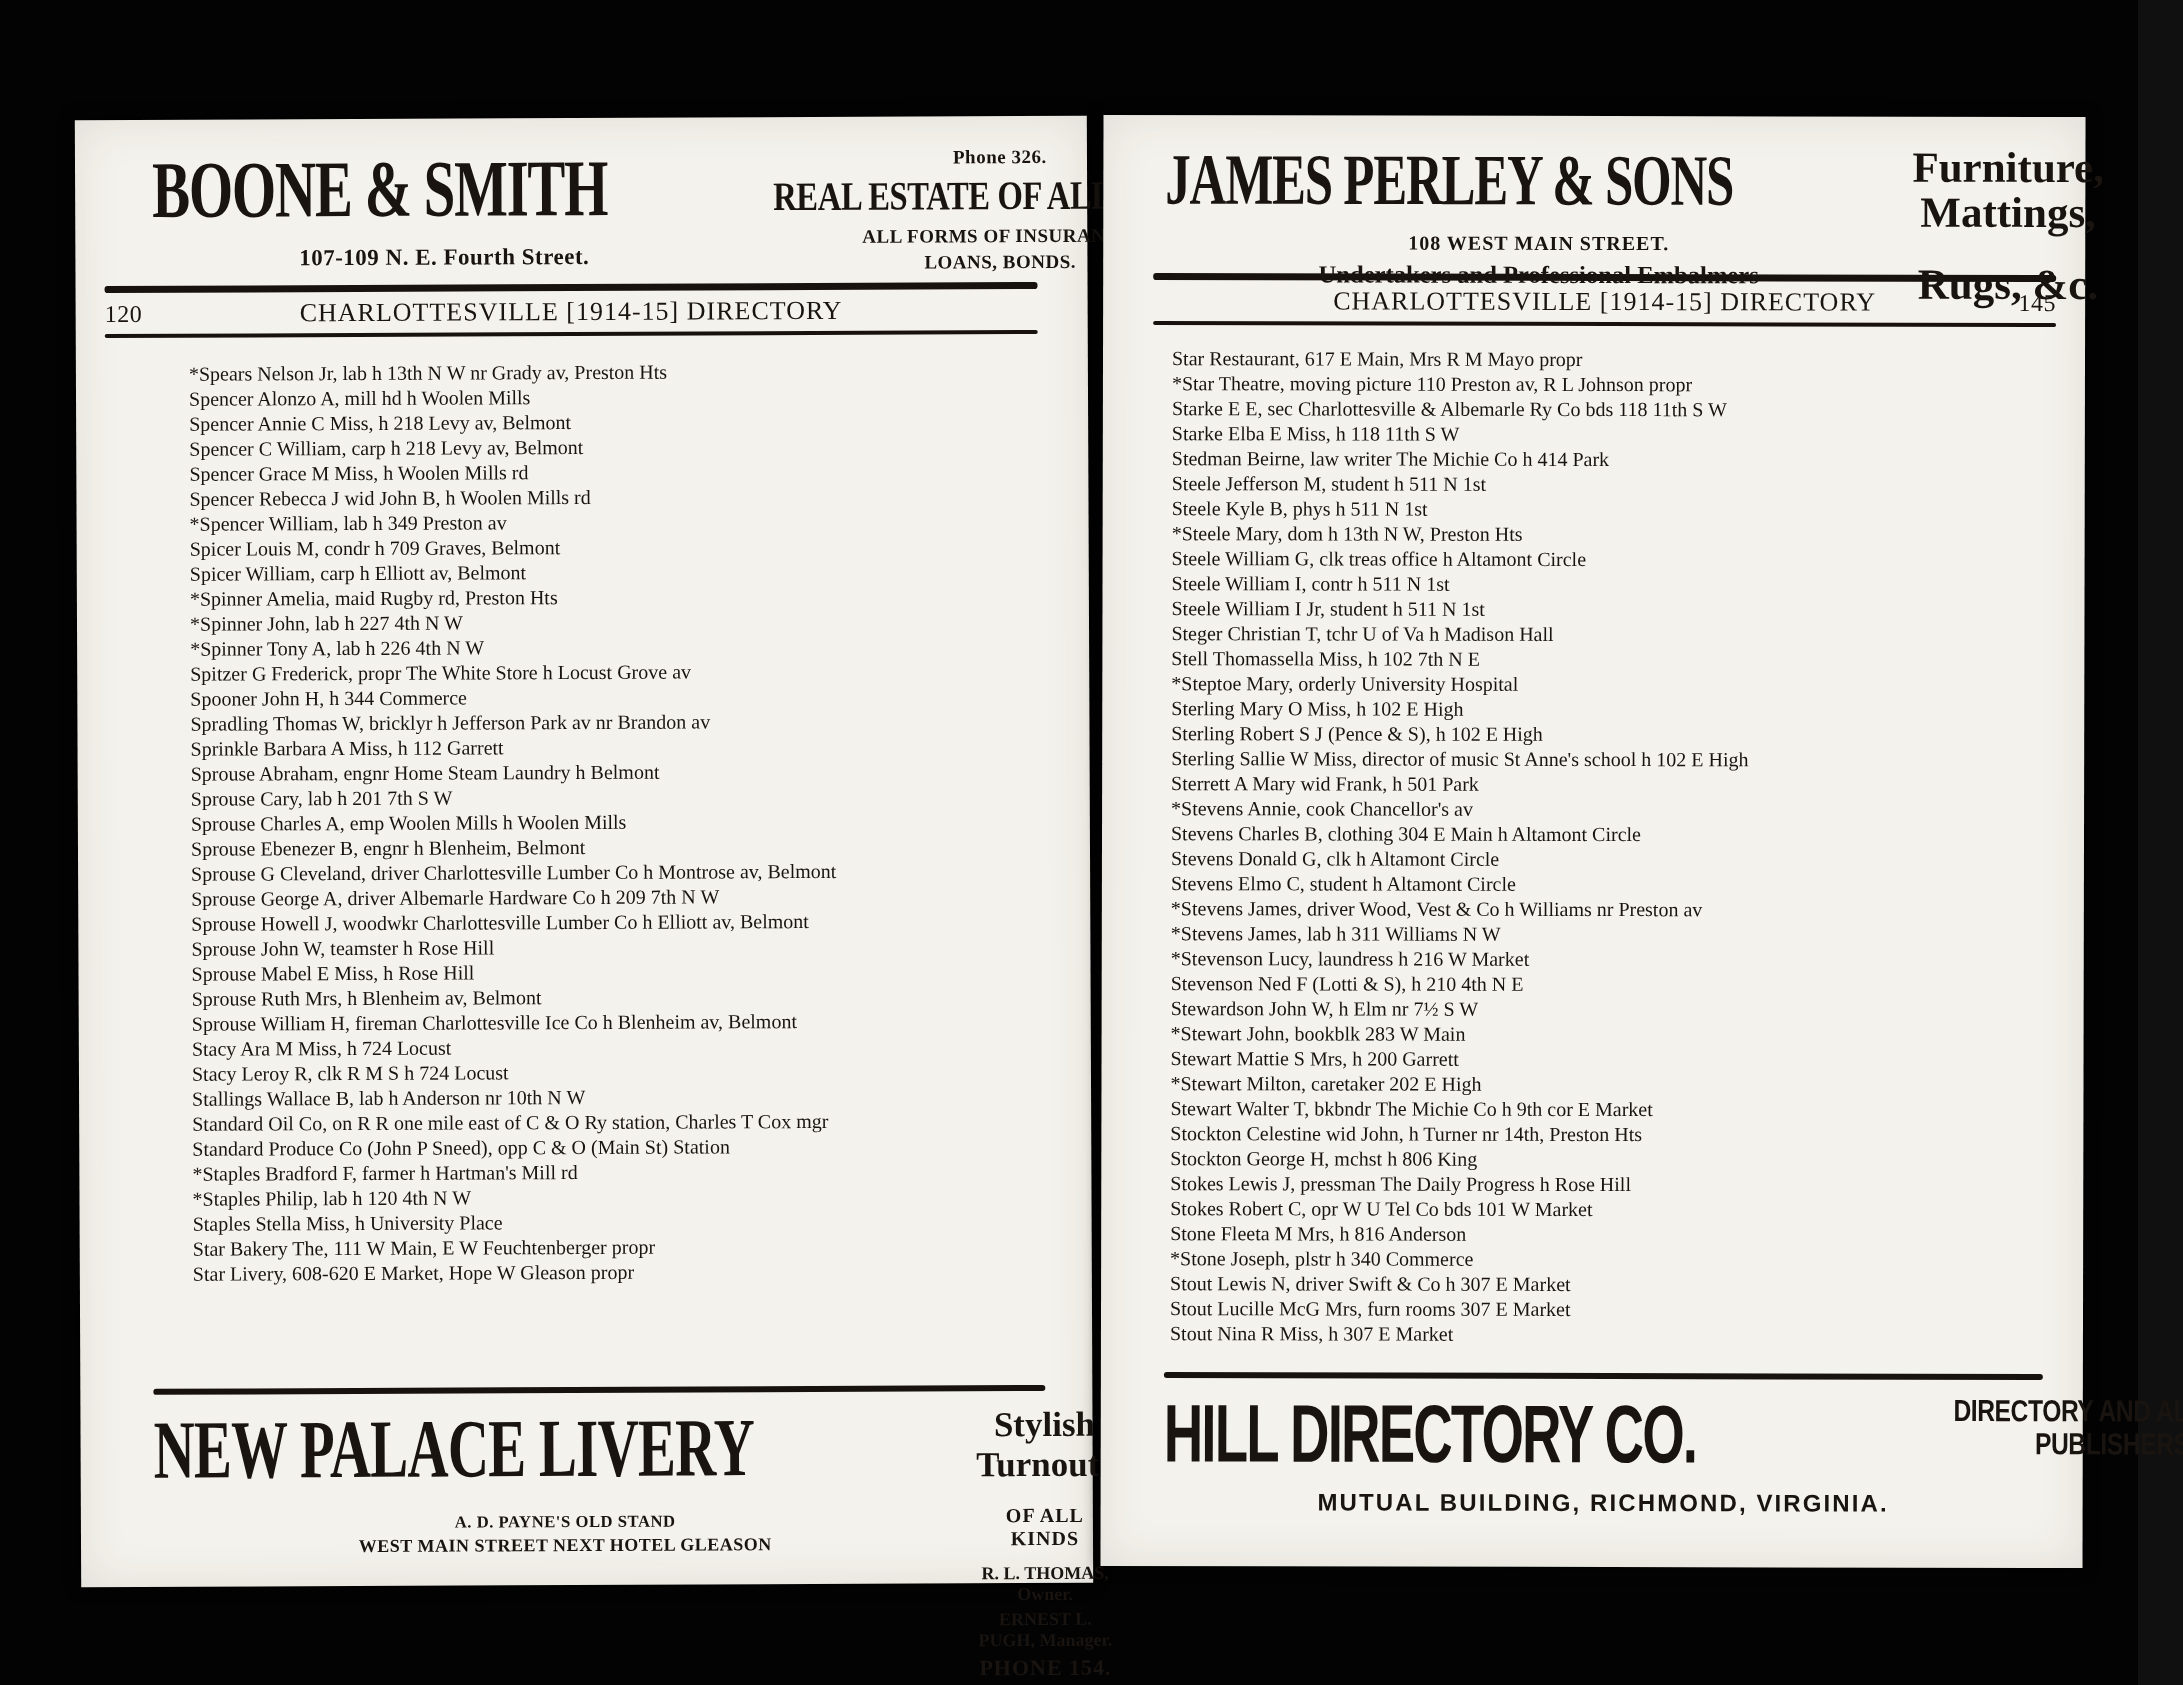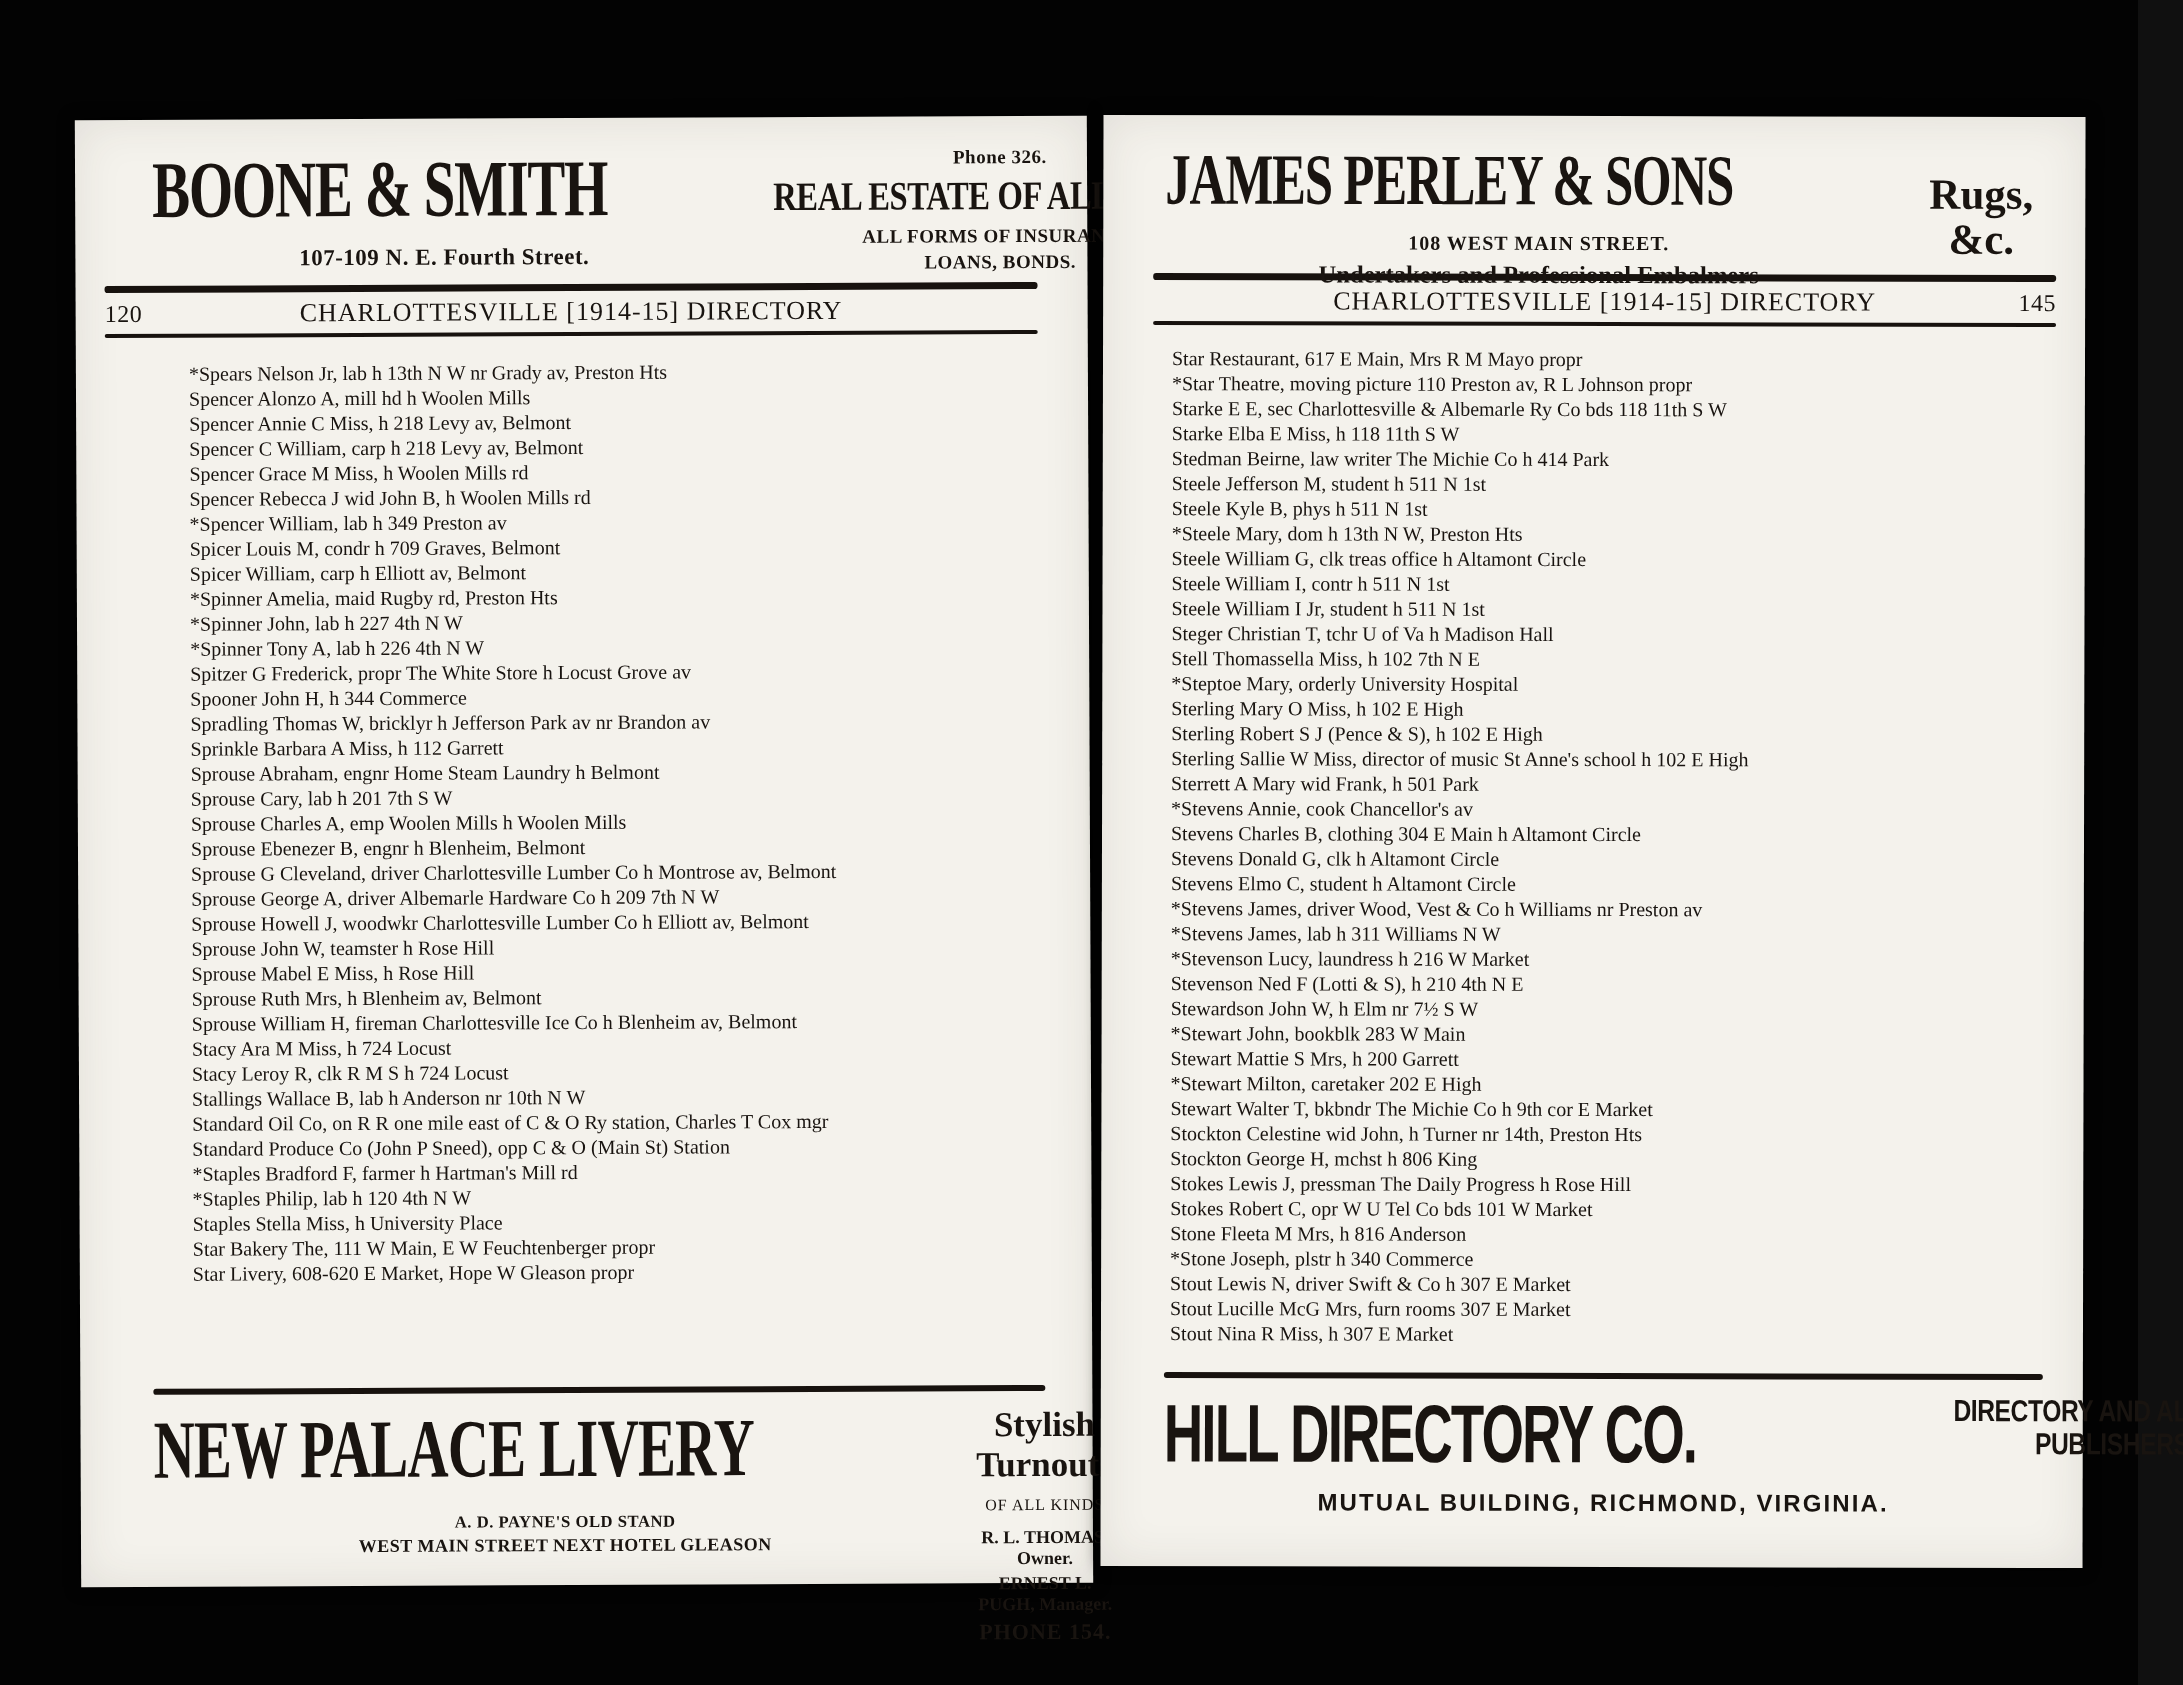--- a/index.html
+++ b/index.html
@@ -72,21 +72,21 @@
   #page-right .ad-bottom{top:1257px;left:63px;right:40px;}
 
   .ad-bottom-cols{display:flex;align-items:flex-start;margin-top:13.6px;}
   .col-main{flex:0 0 61%;text-align:center;}
   .col-side{flex:1;text-align:center;}
 
   .palace-title .squeeze{font-size:78px;letter-spacing:-1px;transform:scale(0.73,1.06);transform-origin:left top;line-height:1;}
   .palace-stand{font-size:16.7px;font-weight:bold;margin-top:27px;letter-spacing:0.5px;}
   .palace-street{font-size:18px;font-weight:bold;margin-top:3.1px;letter-spacing:0.5px;}
   .stylish{font-size:35px;font-weight:bold;letter-spacing:0;}
-  .ofallkinds{font-size:16px;font-weight:normal;margin-top:11px;letter-spacing:1px;}
+  .ofallkinds{font-size:20px;font-weight:bold;margin-top:19px;letter-spacing:1px;}
   .owner-line{font-size:18px;font-weight:bold;margin-top:13.6px;}
   .manager-line{font-size:18px;font-weight:bold;margin-top:3.1px;}
   .phone-line{font-size:22px;font-weight:bold;margin-top:4.2px;letter-spacing:1px;}
   .hill-title .squeeze{font-family:"Liberation Sans", sans-serif;font-size:78px;letter-spacing:-2.6px;transform:scale(0.70,1.05);transform-origin:left top;line-height:1;}
   .hill-side-line{font-family:"Liberation Sans", sans-serif;font-size:29px;font-weight:bold;line-height:1.15;}
   .hill-side-line .squeeze{transform:scale(0.85,1.05);transform-origin:center top;letter-spacing:-0.5px;}
   .mutual-line{font-family:"Liberation Sans", sans-serif;font-size:24px;font-weight:bold;letter-spacing:2.1px;text-align:center;margin-top:18px;}
 </style>
 </head>
 <body>
@@ -188,20 +188,21 @@
 
   <header class="ad-top">
     <div class="ad-col name-col">
       <div class="perley-title">
         <span class="squeeze">JAMES PERLEY &amp; SONS</span>
       </div>
       <div class="perley-address">108 WEST MAIN STREET.</div>
       <div class="perley-undertakers">Undertakers and Professional Embalmers</div>
     </div>
     <div class="ad-col side-col">
+      <div class="furniture-line">Furniture, Mattings,</div>
       <div class="rugs-line">Rugs, &amp;c.</div>
     </div>
   </header>
 
   <div class="dir-header">
     <div class="rule rule-thick"></div>
     <div class="dir-line">
       <span class="pageno"></span>
       <span class="dir-title">CHARLOTTESVILLE [1914-15] DIRECTORY</span>
       <span class="pageno right">145</span>

